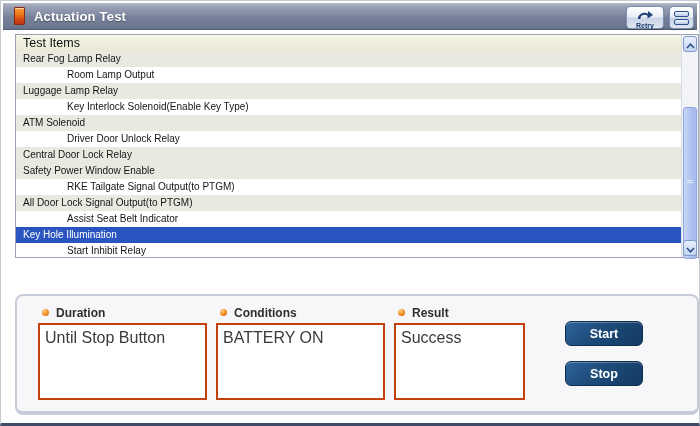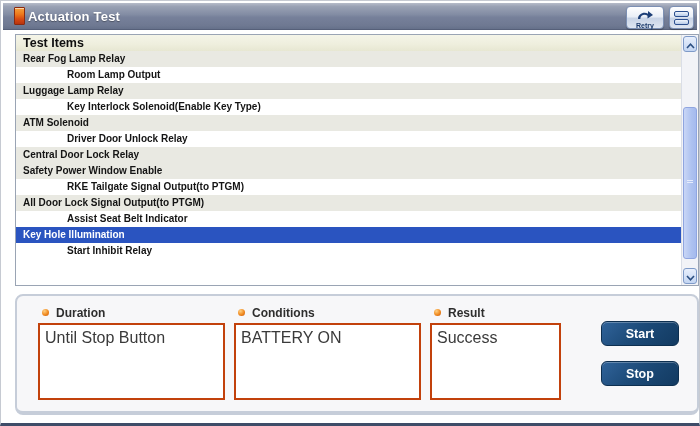--- a/index.html
+++ b/index.html
@@ -13,39 +13,39 @@
     position:absolute;left:2px;top:2px;right:2px;height:26px;
     background:linear-gradient(180deg,#b6bcc9 0%,#99a1b4 14%,#828ca3 45%,#76809a 55%,#6f7992 86%,#65708a 100%);
     border-bottom:1px solid #566079;display:flex;align-items:center;
   }
   .title-icon{
     width:9px;height:16px;margin-left:11px;border:1px solid #8a2a10;border-radius:1px;
     background:linear-gradient(180deg,#f6a03c 0%,#ee7a1c 38%,#d64912 70%,#b83410 100%);
     box-shadow:inset 0 1px 0 rgba(255,255,255,.55);
   }
   .title-text{
-    color:#fff;font-size:13px;font-weight:bold;margin-left:3px;letter-spacing:.2px;
+    color:#fff;font-size:13px;font-weight:bold;margin-left:9px;letter-spacing:.2px;
     text-shadow:0 1px 1px rgba(0,0,0,.35);
   }
   .tb-buttons{position:absolute;right:3px;top:3px;display:flex;gap:5px;}
   .tb-btn{
     height:21px;border:1px solid #7c90b4;border-radius:4px;box-sizing:content-box;
     background:linear-gradient(180deg,#ffffff 0%,#eaeff7 45%,#c9d4e6 55%,#dfe6f1 100%);
     box-shadow:0 1px 1px rgba(0,0,0,.28);
     display:flex;flex-direction:column;align-items:center;justify-content:center;cursor:pointer;
   }
   .retry-btn{width:36px;}
   .retry-label{font-size:7px;font-weight:bold;color:#1c3a6b;line-height:7px;margin-top:-2px;}
   .panel-btn{width:23px;gap:2px;}
   .bar-glyph{width:13px;height:4px;border:1px solid #2c4f8e;border-radius:2px;
     background:linear-gradient(180deg,#eef4fc,#b9cce8);}
   
   .list{
-    position:absolute;left:14px;top:33px;width:684px;height:252px;box-sizing:border-box;
-    border:1px solid #9aa4b4;background:#bef264;font-weight:bold;
+    position:absolute;left:14px;top:33px;width:684px;height:224px;box-sizing:border-box;
+    border:1px solid #9aa4b4;background:#bef264;
   }
   .list-header{
     position:absolute;left:0;top:0;right:16px;height:16px;line-height:16px;
     background:linear-gradient(180deg,#f5f5e8 0%,#eeeedd 60%,#e7e7d2 100%);
     border-bottom:1px solid #d9d9c7;border-right:1px solid #cfcfbf;
     color:#101010;font-size:12.5px;padding-left:7px;
   }
   .rows{position:absolute;left:0;top:16px;right:16px;bottom:0;overflow:hidden;background:#fff;}
   .row{height:16px;line-height:16px;font-size:10px;color:#141414;padding-left:7px;white-space:nowrap;cursor:default;}
   .row.odd{background:#e9e9e2;}
@@ -66,21 +66,21 @@
   }
   .grip{position:absolute;left:3px;right:3px;height:1px;background:#e6ecfc;box-shadow:0 2px 0 #e6ecfc;}
   .grip{top:48%;}
   
   .panel{
     position:absolute;left:14px;top:293px;width:684px;height:121px;box-sizing:border-box;
     background:#f7f7f9;border:2px solid #c6cdd9;border-bottom-width:4px;border-radius:8px;
   }
   .panel-inner{display:flex;align-items:flex-start;padding:9px 0 0 21px;}
   .group{margin-right:9px;}
-  .g-duration,.g-conditions{width:187px;}
+  .g-duration,.g-conditions{width:169px;}
   .g-result{width:131px;}
   .group-head{display:flex;align-items:center;height:15px;margin-bottom:3px;}
   .bullet{
     width:7px;height:7px;border-radius:50%;margin:0 7px 0 4px;
     background:radial-gradient(circle at 35% 30%,#ffd083,#f08a20 55%,#c4540a 100%);
   }
   .group-label{font-size:12px;font-weight:bold;color:#2e2e2e;}
   .group-box{
     height:77px;background:#fff;border:2px solid #c2410c;box-sizing:border-box;
     font-size:16px;color:#3a3a3a;padding:4px 5px;overflow:hidden;

